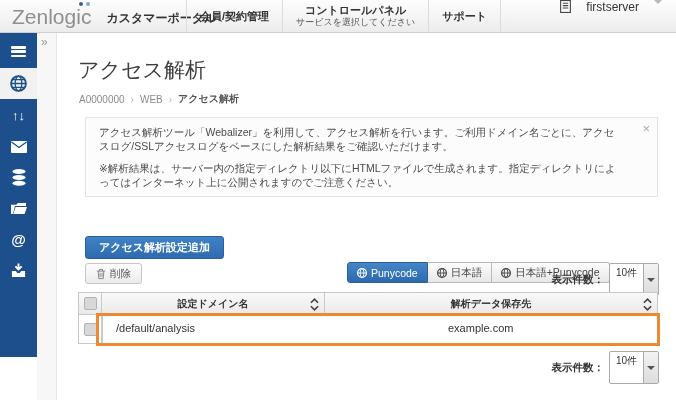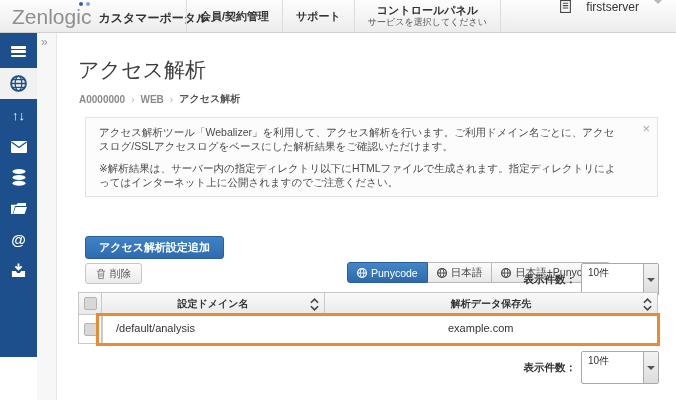--- a/index.html
+++ b/index.html
@@ -2,21 +2,21 @@
 <html><head>
 <meta charset="utf-8">
 <style>
   *{box-sizing:border-box;margin:0;padding:0;}
   html,body{width:676px;height:400px;}
   body{font-family:"Liberation Sans","DejaVu Sans",sans-serif;background:#fff;position:relative;overflow:hidden;}
 
   
   .topbar{position:absolute;top:0;left:0;width:676px;height:33px;
     background:linear-gradient(#fdfdfd,#ececec);border-bottom:1px solid #cfcfcf;}
-  .brand{position:absolute;left:12px;top:0;height:33px;display:flex;align-items:center;}
+  .brand{position:absolute;left:12px;top:0;height:33px;display:flex;align-items:center;gap:8px;}
   .logo{position:relative;font-size:21px;color:#8f8f8f;}
   .logo-dots{position:absolute;right:1px;top:-3px;display:flex;gap:3px;}
   .logo-dots i{width:4px;height:4px;border-radius:50%;display:block;}
   .logo-dots i:first-child{background:#33619e;}
   .logo-dots i:last-child{background:#7ea8d8;}
   .portal{font-size:12px;font-weight:bold;color:#333;margin-left:7px;margin-top:4px;}
   .topnav{position:absolute;left:186px;top:0;height:33px;display:flex;}
   .topnav-cell{display:flex;flex-direction:column;justify-content:center;align-items:center;
     padding:0 13px;border-left:1px solid #dcdcdc;cursor:pointer;}
   .topnav-cell:last-child{border-right:1px solid #dcdcdc;}
@@ -37,21 +37,21 @@
   .bars i{height:2.5px;background:currentColor;border-radius:1px;display:block;}
   .glyph-ic{font-size:13px;font-weight:bold;line-height:1;}
   .gutter{position:absolute;left:37px;top:33px;width:20px;height:367px;background:#f7f7f7;border-right:1px solid #e5e5e5;}
   .expand{position:absolute;left:41px;top:35px;color:#9a9a9a;font-size:12px;cursor:pointer;}
 
   
   .page-title{position:absolute;left:78px;top:56px;font-size:21px;color:#3f3f3f;font-weight:500;}
   .breadcrumb{position:absolute;left:79px;top:92px;font-size:10px;color:#8a8a8a;display:flex;gap:6px;align-items:center;}
   .breadcrumb .sep{color:#b5b5b5;font-size:10px;}
   .breadcrumb .last{color:#555;font-weight:bold;}
-  .breadcrumb .crumb{cursor:pointer;font-weight:bold;}
+  .breadcrumb .crumb{cursor:pointer;}
 
   
   .notice{position:absolute;left:85px;top:117px;width:573px;background:#fcfcfc;
     border:1px solid #e2e2e2;padding:8px 41px 7px 13px;font-size:10.5px;color:#4a4a4a;line-height:1.32;}
   .notice p.gap{margin-bottom:8px;}
   .notice .link{color:#3b7ddd;cursor:pointer;}
   .notice .ext{display:inline-block;vertical-align:-1px;margin:0 2px;}
   .notice-close{position:absolute;right:7px;top:4px;color:#a9a9a9;font-size:13px;cursor:pointer;line-height:1;}
 
   
@@ -66,21 +66,21 @@
   .tbtn{display:flex;align-items:center;gap:4px;padding:0 9px;font-size:10.5px;
     border:1px solid #b9b9b9;border-left:none;background:linear-gradient(#fcfcfc,#e8e8e8);
     color:#444;cursor:pointer;font-family:inherit;white-space:nowrap;}
   .tbtn:first-child{border-left:1px solid #b9b9b9;border-radius:3px 0 0 3px;}
   .tbtn:last-child{border-radius:0 3px 3px 0;}
   .tbtn.active{background:linear-gradient(#4486c8,#2e6aad);border-color:#2a5f9b;color:#fff;}
   .count{display:flex;align-items:center;gap:5px;}
   .count-top{position:absolute;right:17px;top:263px;}
   .count-bottom{position:absolute;right:17px;top:351px;}
   .count-label{font-size:10.5px;font-weight:bold;color:#333;white-space:nowrap;}
-  .select{display:flex;height:33px;border:1px solid #a9a9a9;border-radius:2px;background:#fff;cursor:pointer;gap:28px;}
+  .select{display:flex;height:33px;border:1px solid #a9a9a9;border-radius:2px;background:#fff;cursor:pointer;}
   .select-val{padding:0 6px;font-size:10px;line-height:17px;color:#333;min-width:28px;}
   .select-btn{width:15px;background:linear-gradient(#f3f3f3,#dcdcdc);border-left:1px solid #aaa;
     display:flex;align-items:center;justify-content:center;}
   .select-btn .caret{border-top-color:#555;}
 
   
   .grid{position:absolute;left:78px;top:292px;width:580px;font-size:11px;}
   .thead{display:flex;height:23px;background:linear-gradient(#f9f9f9,#eaeaea);border:1px solid #c8c8c8;}
   .th-check{width:23px;display:flex;align-items:center;justify-content:center;border-right:1px solid #c8c8c8;}
   .th{position:relative;text-align:center;line-height:21px;font-weight:bold;font-size:10px;color:#333;}
@@ -109,26 +109,26 @@
         </span>
     </span>
     <span class="portal">カスタマーポータル</span>
   </div>
   <div class="topnav">
     <div class="topnav-cell">
       <div class="topnav-label">会員/契約管理</div>
 
     </div>
     <div class="topnav-cell">
-      <div class="topnav-label">サポート</div>
-
-    </div>
-    <div class="topnav-cell">
       <div class="topnav-label">コントロールパネル</div>
       <div class="topnav-sub">サービスを選択してください</div>
+    </div>
+    <div class="topnav-cell">
+      <div class="topnav-label">サポート</div>
+
     </div>
   </div>
   <div class="account">
     <svg width="11" height="13" viewBox="0 0 10 12">
         <rect x="0.5" y="0.5" width="9" height="11" fill="none" stroke="#444"></rect>
         <path d="M2.5 3h5M2.5 5.2h5M2.5 7.4h5" stroke="#444" fill="none"></path>
       </svg>
     <span class="account-name">firstserver</span>
     <span class="caret"></span>
   </div>

